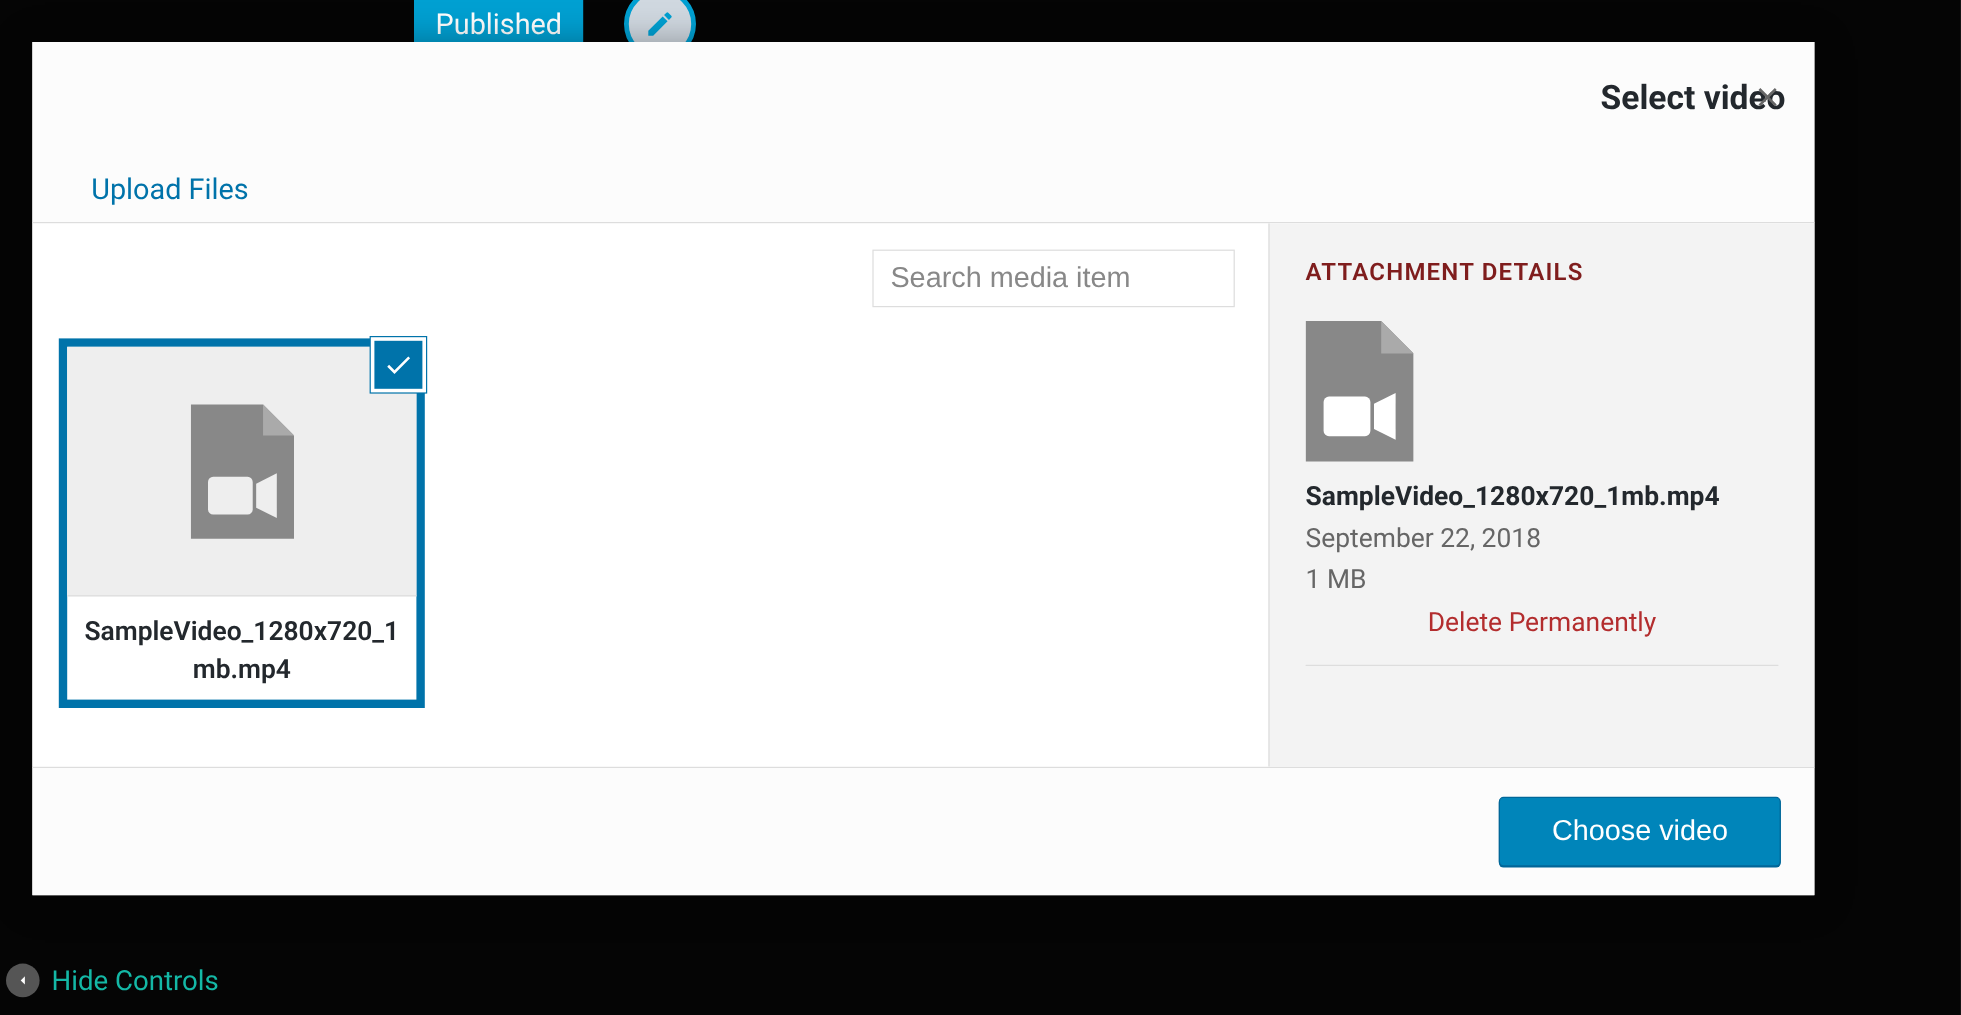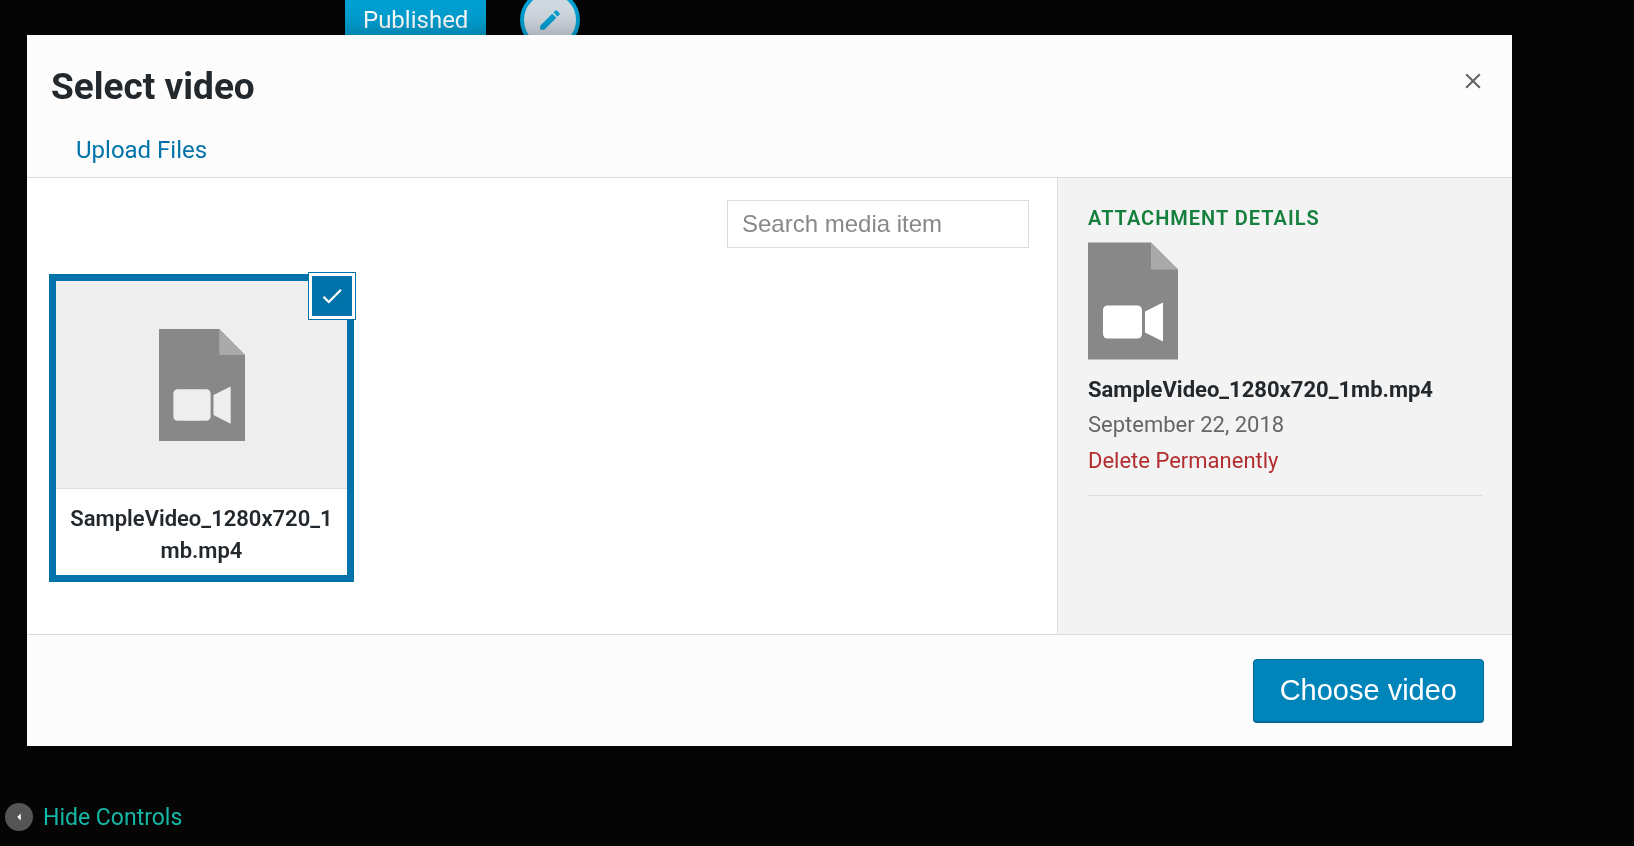--- a/index.html
+++ b/index.html
@@ -77,24 +77,25 @@
       display: flex;
       flex-direction: column;
       box-shadow: 0 3px 30px rgba(0,0,0,0.4);
     }
     .modal-header {
       padding: 30px 24px 0 24px;
       position: relative;
       background: #fcfcfc;
     }
     .modal-title {
-      font-size: 37px;
+      font-size: 28px;
       font-weight: 700;
       color: #23282d;
-      margin-bottom: 14px;
+      margin-bottom: 32px;
+      text-align: right;
     }
     .close-btn {
       position: absolute;
       top: 32px;
       right: 26px;
       cursor: pointer;
       color: #666;
       font-size: 32px;
       line-height: 1;
     }
@@ -198,24 +199,24 @@
       justify-content: center;
     }
     .sidebar {
       width: 455px;
       background: #f3f3f3;
       border-left: 1px solid #ddd;
       padding: 28px 30px;
     }
     .sidebar-heading {
       font-size: 20px;
-      color: #15803d;
+      color: #7f1d1d;
       letter-spacing: 1px;
       font-weight: 600;
-      margin-bottom: 11px;
+      margin-bottom: 28px;
     }
     .attach-thumb {
       width: 90px;
       height: 120px;
       margin-bottom: 16px;
     }
     .attach-filename {
       font-size: 22px;
       font-weight: 700;
       color: #23282d;
@@ -226,40 +227,41 @@
       font-size: 22px;
       color: #666;
       line-height: 1.55;
     }
     .delete-link {
       color: #b32d2e;
       font-size: 22px;
       cursor: pointer;
       margin-top: 6px;
       display: block;
+      text-align: center;
     }
     .sidebar hr {
       margin-top: 22px;
       border: none;
       border-top: 1px solid #ddd;
     }
     .modal-footer {
       border-top: 1px solid #ddd;
       padding: 24px 28px;
       display: flex;
       justify-content: flex-end;
       background: #fcfcfc;
     }
     .choose-btn {
       background: #0085ba;
       color: #fff;
       border: 1px solid #006799;
       border-radius: 4px;
-      padding: 14px 26px;
-      font-size: 29px;
+      padding: 14px 43px;
+      font-size: 24px;
       font-weight: 500;
       cursor: pointer;
       box-shadow: 0 1px 0 #006799;
     }
     .file-icon-svg {
       width: 86px;
       height: 120px;
     }
     .file-icon-small {
       width: 90px;
@@ -330,20 +332,21 @@
       <div class="attach-thumb">
         <svg class="file-icon-small" viewBox="0 0 60 78" fill="#888">
           <path d="M0 0 L42 0 L60 18 L60 78 L0 78 Z" fill="#888"></path>
           <path d="M42 0 L42 18 L60 18 Z" fill="#aaa"></path>
           <rect x="10" y="42" width="26" height="22" rx="3" fill="#fff"></rect>
           <path d="M38 46 L50 40 L50 66 L38 60 Z" fill="#fff"></path>
         </svg>
       </div>
       <div class="attach-filename">SampleVideo_1280x720_1mb.mp4</div>
       <div class="attach-meta">September 22, 2018</div>
+      <div class="attach-meta">1 MB</div>
       <a class="delete-link">Delete Permanently</a>
       <hr>
     </div>
   </div>
 
   <div class="modal-footer">
     <button class="choose-btn">Choose video</button>
   </div>
 </div>
 

